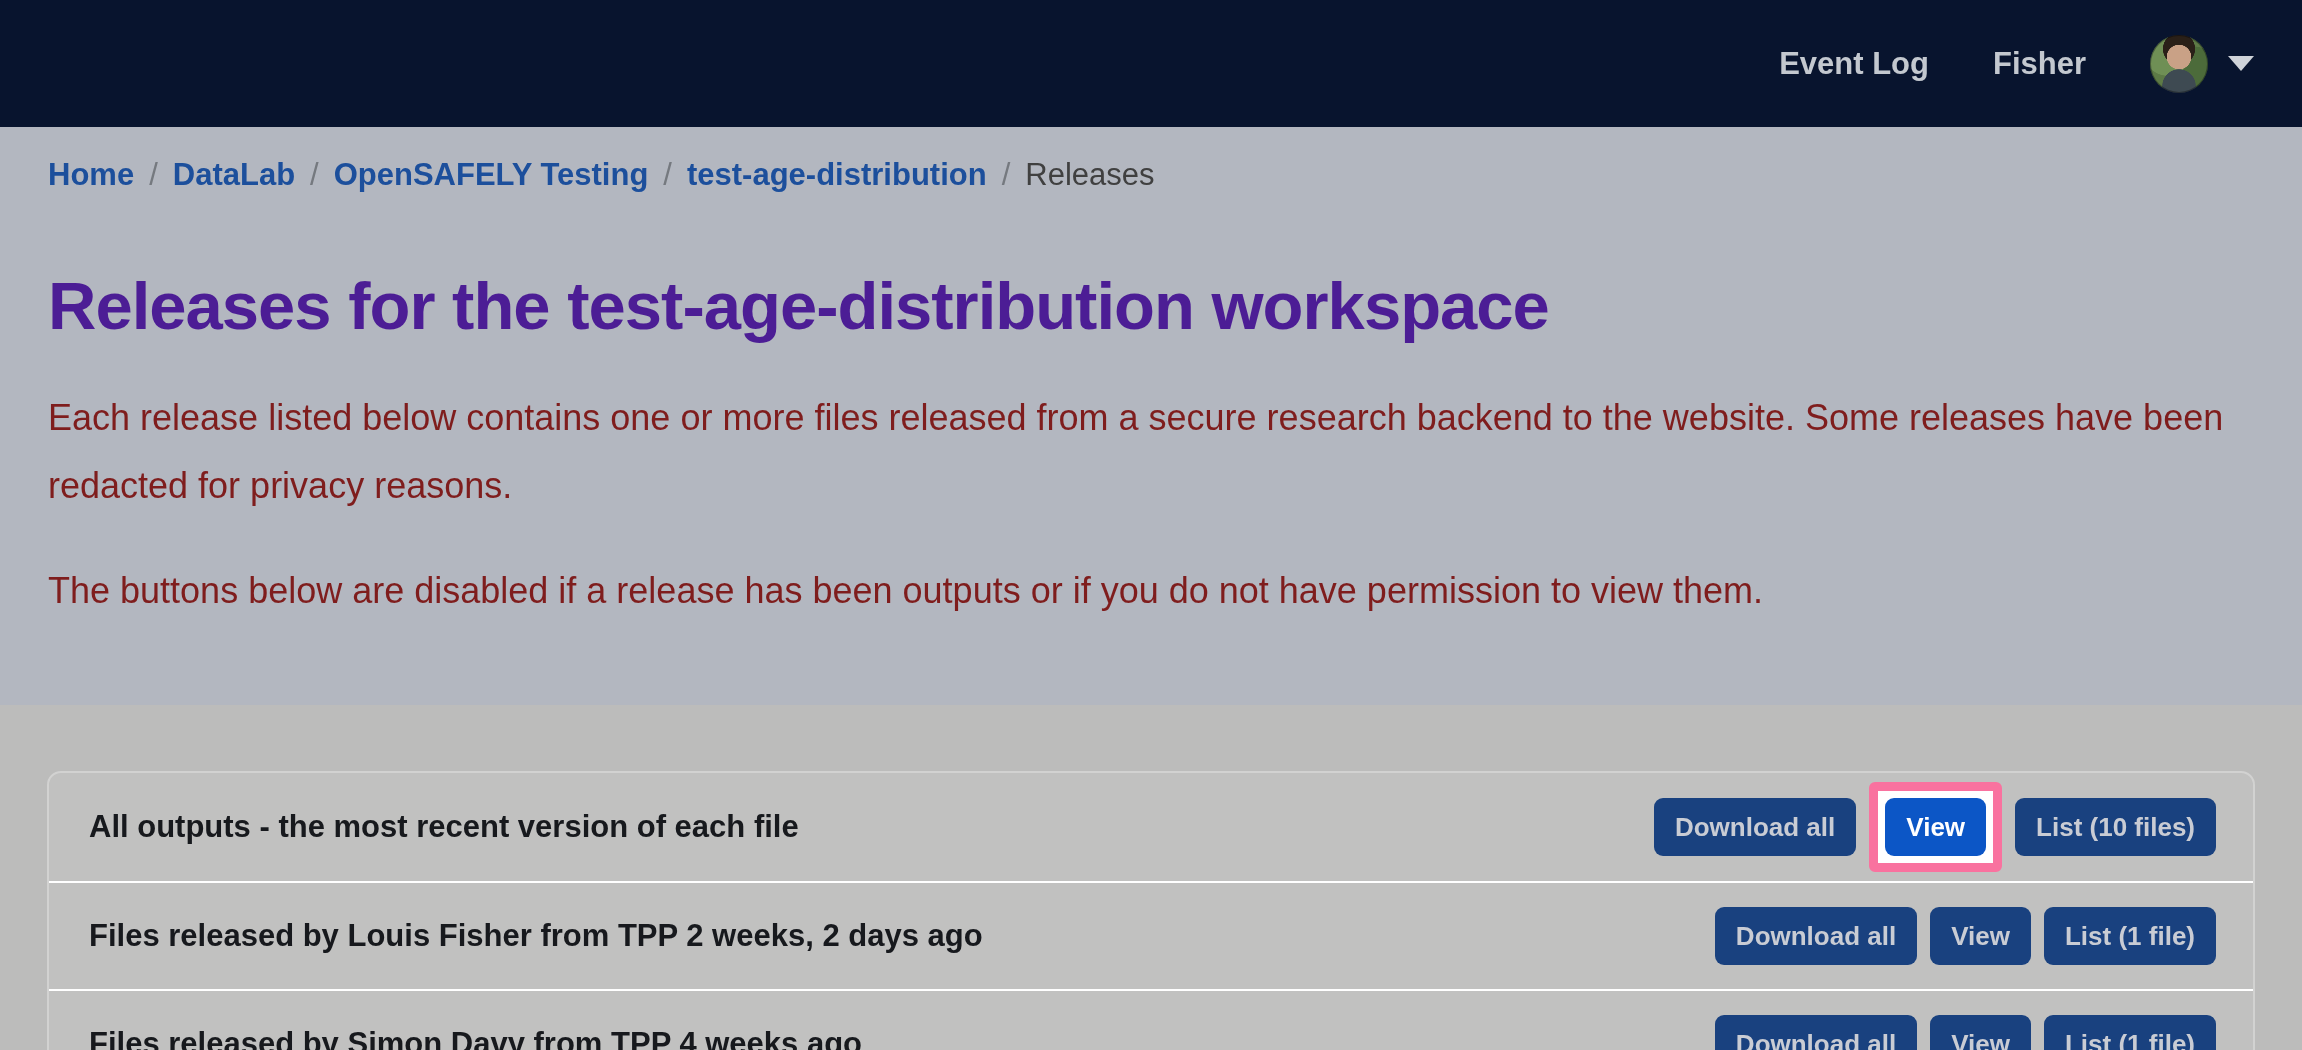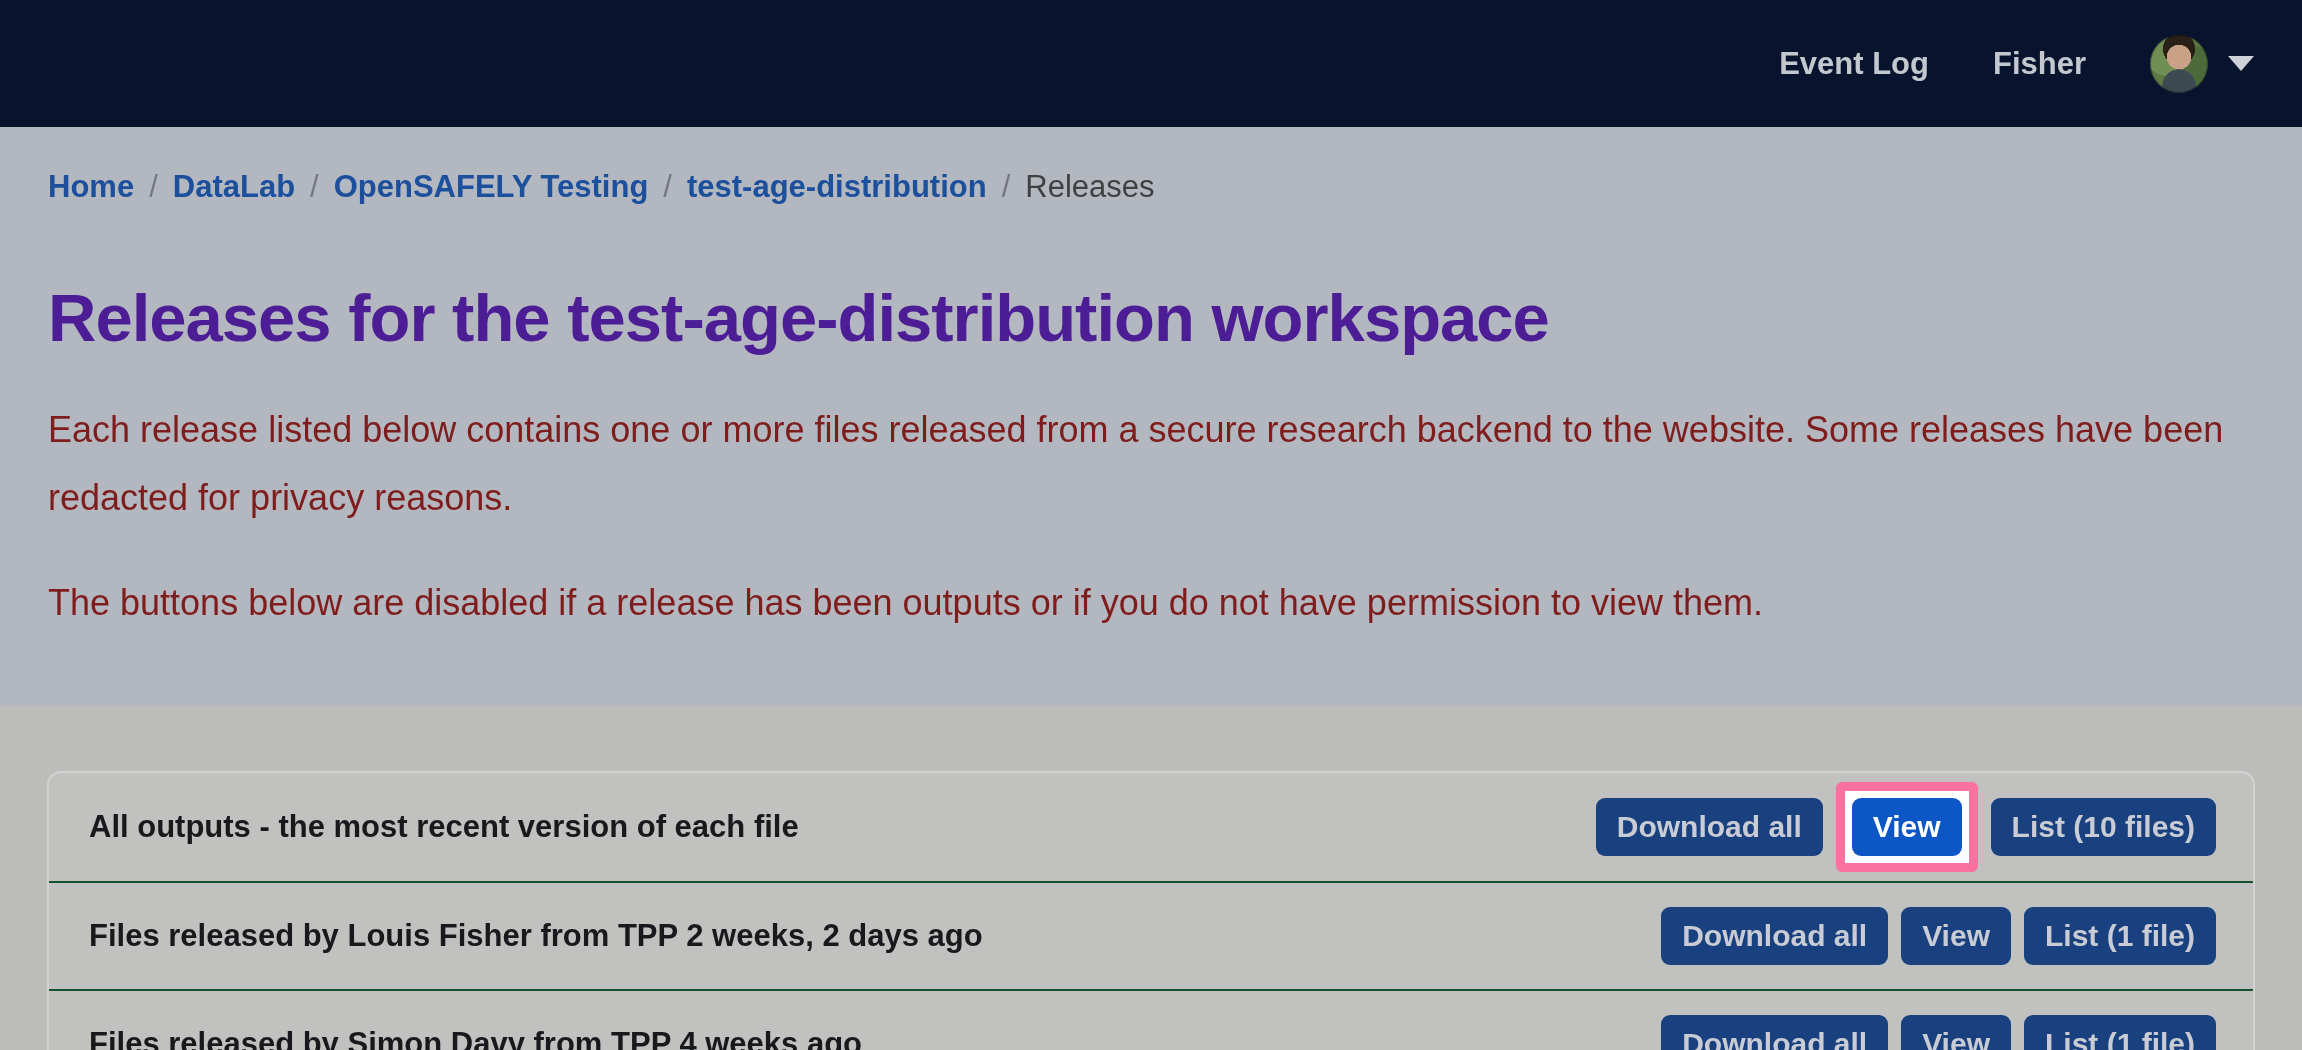--- a/index.html
+++ b/index.html
@@ -56,21 +56,21 @@
     border-right: 13px solid transparent;
     border-top: 15px solid #cfd3d9;
   }
 
   
   .hero {
     background: #b3b7c0;
     height: 578px;
     padding: 30px 48px 0;
   }
-  .breadcrumb { display: flex; align-items: center; gap: 15px; font-size: 31px; margin-top: 12px; }
+  .breadcrumb { display: flex; align-items: center; gap: 15px; font-size: 31px; }
   .crumb-link { color: #1c4f9c; font-weight: 700; text-decoration: none; cursor: pointer; }
   .crumb-sep { color: #75797f; font-weight: 400; }
   .crumb-current { color: #404040; font-weight: 400; }
 
   .page-title {
     margin-top: 74px;
     font-size: 67px;
     font-weight: 800;
     letter-spacing: -1px;
     color: #4c1d95;
@@ -85,34 +85,34 @@
     border: 2px solid #d2d2d1;
     border-radius: 14px;
     overflow: hidden;
   }
   .release-row {
     display: flex;
     align-items: center;
     height: 108px;
     padding: 0 37px 0 40px;
   }
-  .release-row + .release-row { border-top: 2px solid #14532d; }
+  .release-row + .release-row { border-top: 2px solid #ffffff; }
   .release-title { font-size: 31px; font-weight: 700; color: #17191d; }
   .btn-group { margin-left: auto; display: flex; align-items: center; gap: 13px; }
   .btn {
     display: inline-flex;
     align-items: center;
     justify-content: center;
     height: 58px;
     padding: 0 21px;
     border-radius: 9px;
     background: #19417f;
     color: #c9ccd4;
     font-family: "Liberation Sans", sans-serif;
-    font-size: 30px;
+    font-size: 26px;
     font-weight: 600;
     border: none;
     text-decoration: none;
     white-space: nowrap;
     cursor: pointer;
     text-align: center;
   }
   .btn-bright { background: #0c56c6; color: #ffffff; }
   .highlight-ring {
     border: 9px solid #f9729f;

